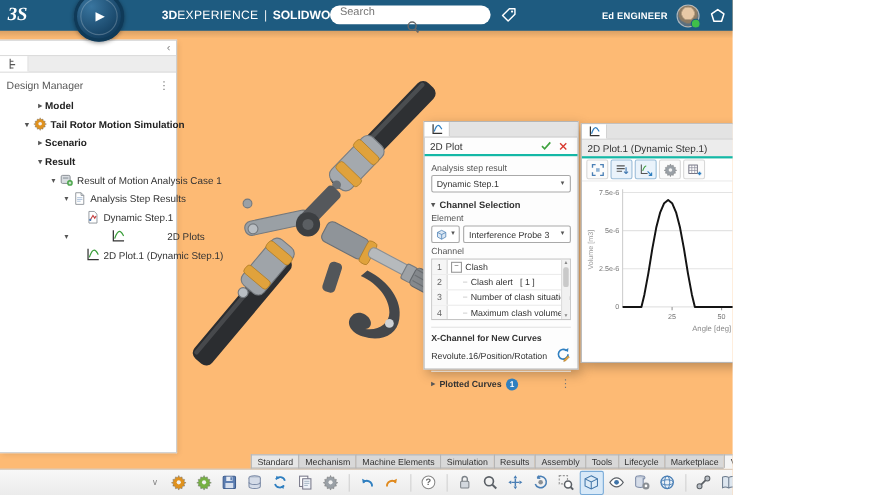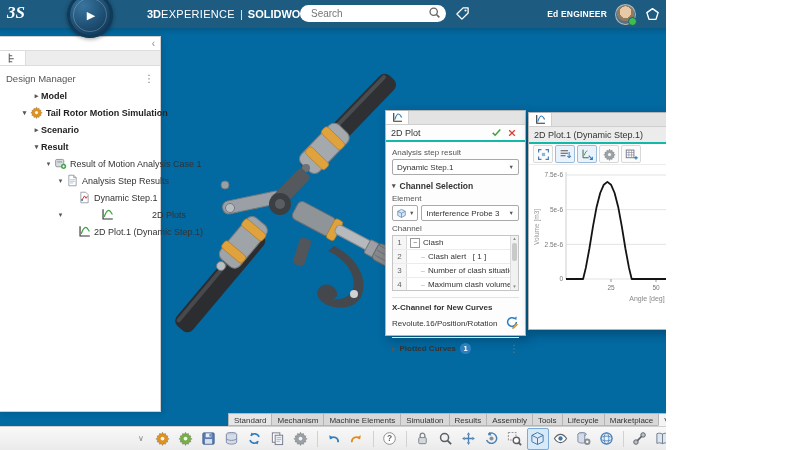--- a/index.html
+++ b/index.html
@@ -1,29 +1,29 @@
 <!DOCTYPE html>
 <html><head>
 <meta charset="utf-8">
 <style>
   html,body{margin:0;padding:0;background:#fff;font-family:"Liberation Sans",sans-serif;}
-  #stage{position:relative;width:666px;height:450px;overflow:hidden;background:#0369a1;}
+  #stage{position:relative;width:666px;height:450px;overflow:hidden;background:#fdba74;}
   
   #topbar{position:absolute;left:0;top:0;width:800px;height:28px;background:#1e5b80;z-index:30;}
   #topshadow{position:absolute;left:0;top:28px;width:800px;height:7px;background:linear-gradient(rgba(0,0,0,.14),rgba(0,0,0,0));z-index:5;pointer-events:none;}
   #logo{position:absolute;left:7px;top:3px;color:#fff;font-family:"Liberation Serif",serif;font-style:italic;font-weight:bold;font-size:17px;}
   #compass{position:absolute;left:67px;top:-8px;width:46px;height:46px;border-radius:50%;
     background:radial-gradient(circle at 35% 30%,#39759f,#123d5e 72%);box-shadow:0 1px 4px rgba(0,0,0,.4), inset 0 0 0 3px #0f3a58;z-index:31;display:flex;align-items:center;justify-content:center;}
   #compass:before{content:"";position:absolute;inset:6px;border-radius:50%;border:1px solid rgba(255,255,255,.22);}
   #compass .play{color:#fff;font-size:11px;line-height:1;margin-left:2px;}
   #brand{position:absolute;left:147px;top:0;height:28px;display:flex;align-items:center;color:#fff;font-size:11px;gap:4px;white-space:nowrap;}
   #brand b{font-weight:bold;} #brand .lite{font-weight:normal;letter-spacing:.3px;}
   #brand .div{opacity:.9;font-weight:300;margin:0 1px;}
   #brand .caret{font-size:8px;opacity:.95;margin-left:2px;}
-  #search{position:absolute;left:300px;top:5px;width:146px;height:17px;background:#fff;border-radius:9px;display:flex;align-items:center;padding:0 5px 0 9px;box-sizing:border-box;}
+  #search{position:absolute;left:300px;top:5px;width:146px;height:17px;background:#fff;border-radius:9px;display:flex;align-items:center;padding:0 5px 0 9px;box-sizing:border-box;flex-direction:column;}
   #search input{border:none;outline:none;flex:1;font-size:10px;color:#555;min-width:0;background:transparent;font-family:"Liberation Sans",sans-serif;}
   #tagicon{position:absolute;left:455px;top:6px;}
   #userarea{position:absolute;right:6px;top:0;height:28px;display:flex;align-items:center;gap:8px;z-index:32;}
   #userarea .uname{color:#fff;font-size:8.5px;font-weight:bold;letter-spacing:.2px;}
   .avatar{position:relative;width:19px;height:19px;border-radius:50%;background:radial-gradient(circle at 50% 38%,#e8c9a6 0 38%,#8d7b63 39% 58%,#5a6f7f 59%);border:1px solid rgba(255,255,255,.5);}
   .avatar .dot{position:absolute;right:-2px;bottom:-2px;width:7px;height:7px;border-radius:50%;background:#3fbf4a;border:1.5px solid #1e5b80;}
   .tb-act{display:inline-flex;align-items:center;justify-content:center;width:17px;height:20px;cursor:pointer;}
   .vdiv{width:1px;height:14px;background:rgba(255,255,255,.55);margin:0 1px;}
   
   #leftpanel{position:absolute;left:0;top:36px;width:161px;height:376px;background:#fff;border:1px solid #cfcfcf;border-left:none;box-sizing:border-box;box-shadow:2px 2px 5px rgba(0,0,0,.10);z-index:10;}

